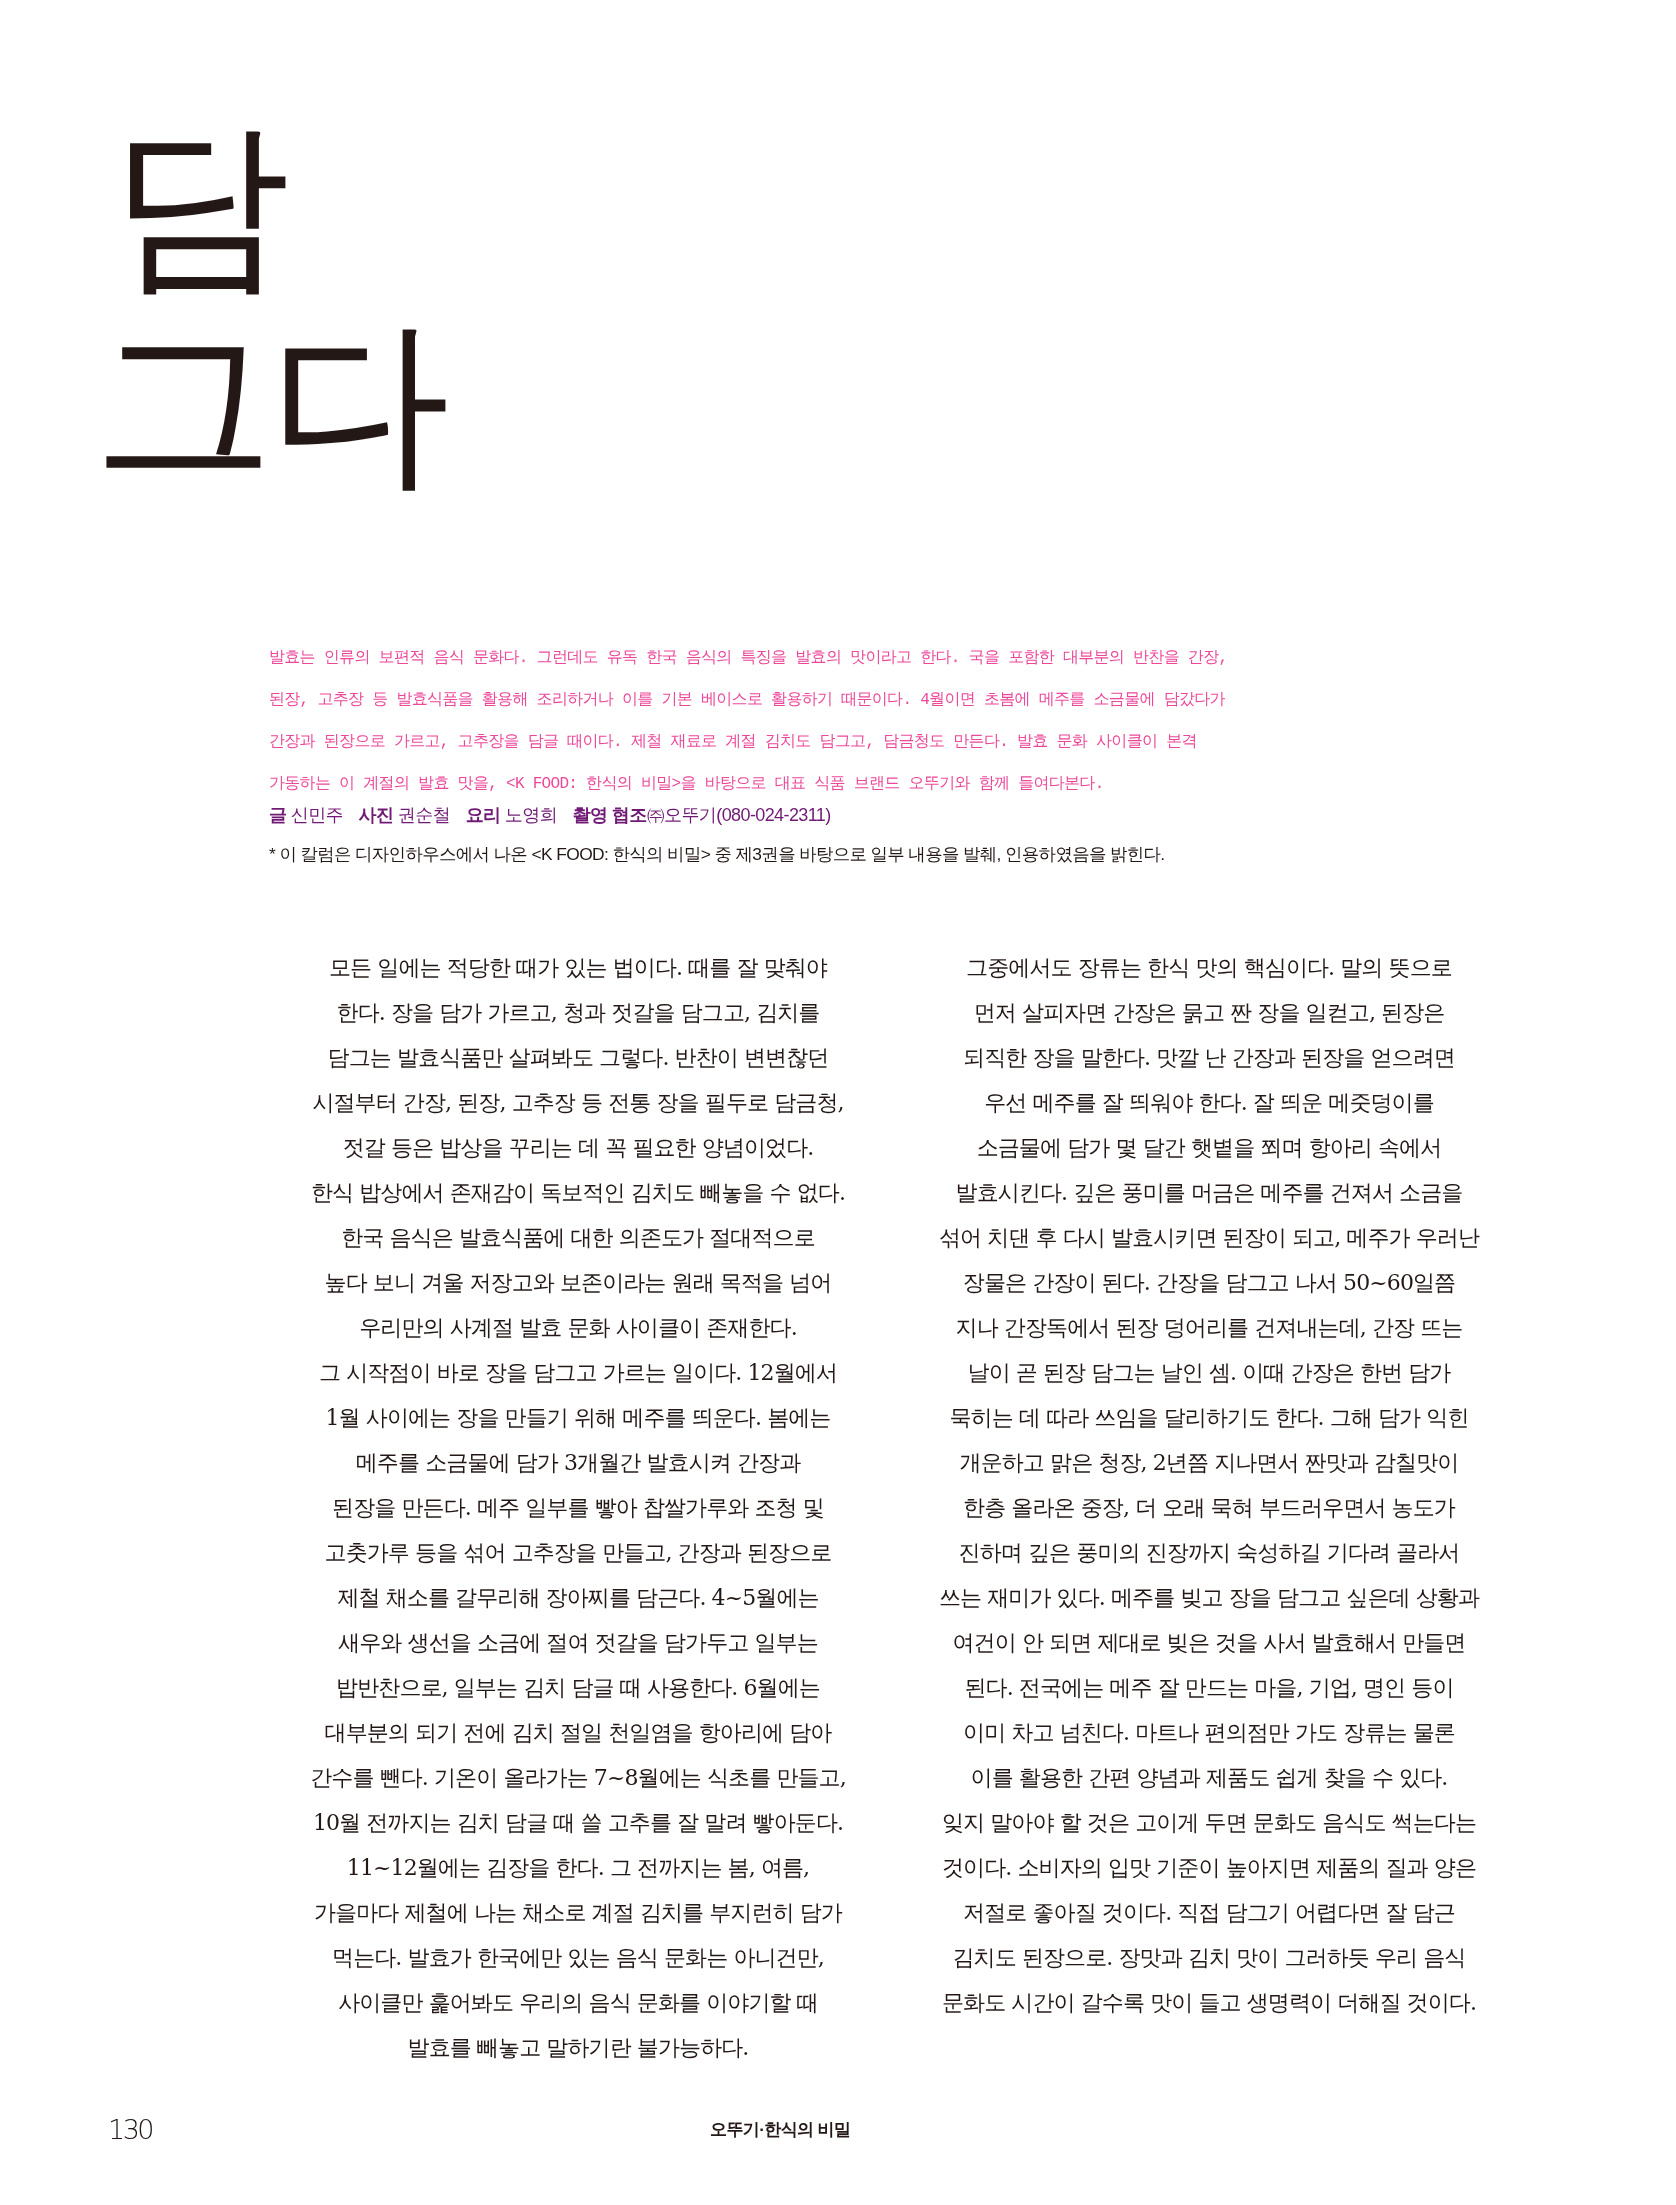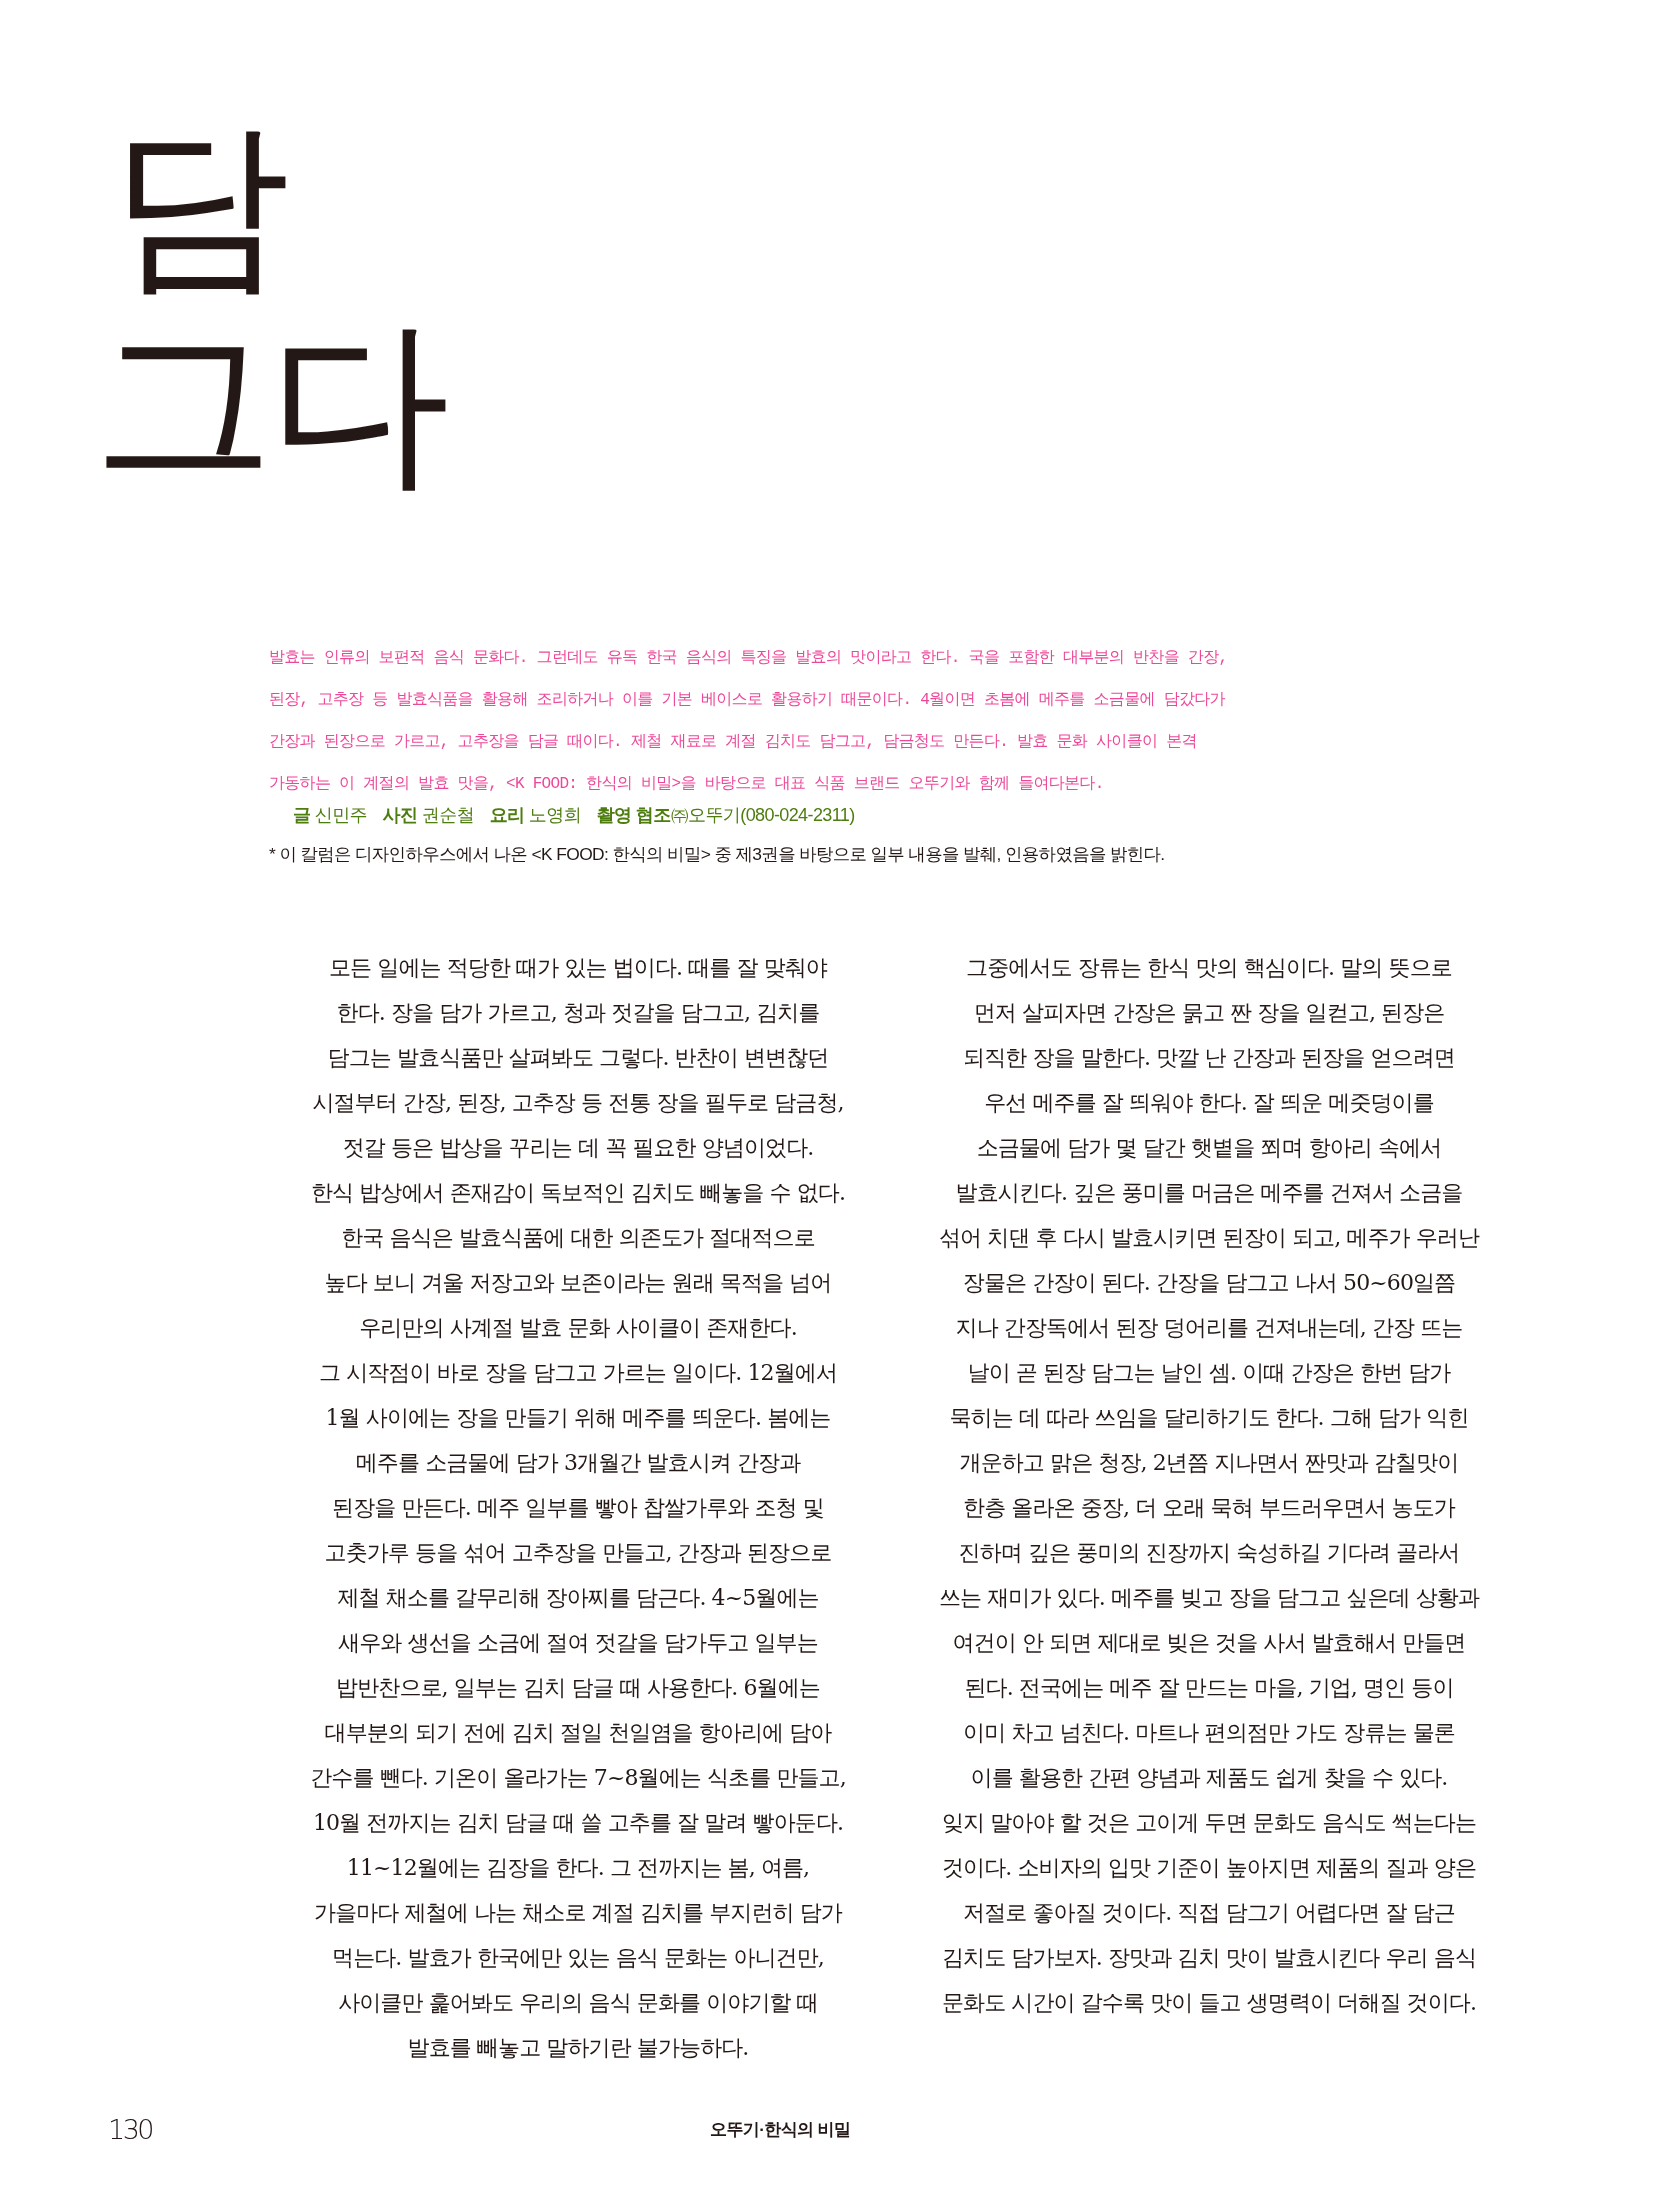--- a/index.html
+++ b/index.html
@@ -51,22 +51,21 @@
 
   .credits {
     position: absolute;
     left: 269px;
     top: 803px;
     font-family: "Liberation Sans", "DejaVu Sans", sans-serif;
     font-size: 18px;
     line-height: 25px;
     letter-spacing: -0.6px;
     white-space: nowrap;
-    color: #4d7c0f;
-    margin-left: 24px;
+    color: #701a75;
   }
   .credits .role { font-weight: bold; }
   .credits .gap { display: inline-block; width: 11.2px; }
 
   .footnote {
     position: absolute;
     left: 269px;
     top: 842px;
     font-family: "Liberation Sans", "DejaVu Sans", sans-serif;
     font-size: 17.4px;
@@ -186,21 +185,21 @@
     <p>한층 올라온 중장, 더 오래 묵혀 부드러우면서 농도가</p>
     <p>진하며 깊은 풍미의 진장까지 숙성하길 기다려 골라서</p>
     <p>쓰는 재미가 있다. 메주를 빚고 장을 담그고 싶은데 상황과</p>
     <p>여건이 안 되면 제대로 빚은 것을 사서 발효해서 만들면</p>
     <p>된다. 전국에는 메주 잘 만드는 마을, 기업, 명인 등이</p>
     <p>이미 차고 넘친다. 마트나 편의점만 가도 장류는 물론</p>
     <p>이를 활용한 간편 양념과 제품도 쉽게 찾을 수 있다.</p>
     <p>잊지 말아야 할 것은 고이게 두면 문화도 음식도 썩는다는</p>
     <p>것이다. 소비자의 입맛 기준이 높아지면 제품의 질과 양은</p>
     <p>저절로 좋아질 것이다. 직접 담그기 어렵다면 잘 담근</p>
-    <p>김치도 담가보자. 장맛과 김치 맛이 발효시킨다 우리 음식</p>
+    <p>김치도 된장으로. 장맛과 김치 맛이 그러하듯 우리 음식</p>
     <p>문화도 시간이 갈수록 맛이 들고 생명력이 더해질 것이다.</p>
   </div>
 
   <div class="footer-page">130</div>
   <div class="footer-title">오뚜기·한식의 비밀</div>
 
 </div>
 
 
 </body></html>

